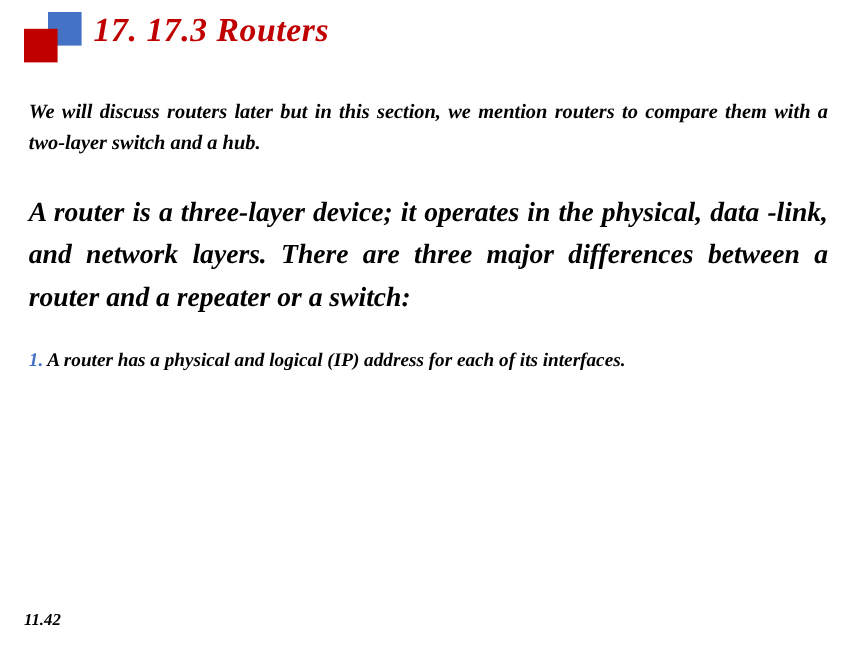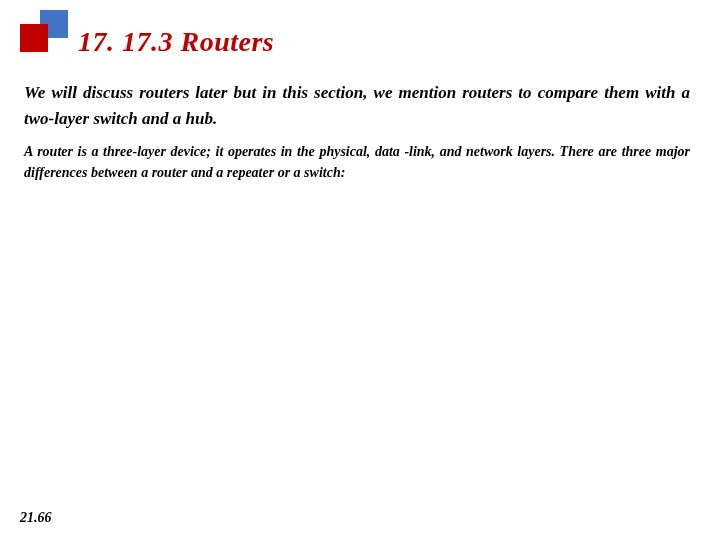--- a/index.html
+++ b/index.html
@@ -20,21 +20,21 @@
     .page-container {
       width: 720px;
       height: 540px;
       background: #ffffff;
       padding: 10px 30px 20px 20px;
       position: relative;
     }
 
     .header-area {
       display: flex;
-      align-items: flex-end;
+      align-items: flex-start;
       margin-bottom: 18px;
       padding-bottom: 4px;
     }
 
     .header-decoration {
       width: 48px;
       height: 48px;
       position: relative;
       margin-right: 10px;
       flex-shrink: 0;
@@ -69,26 +69,26 @@
     .content-area {
       padding-left: 4px;
     }
 
     .intro-paragraph {
       font-size: 17px;
       font-style: italic;
       font-weight: bold;
       color: #000000;
       line-height: 1.55;
-      margin-bottom: 8px;
+      margin-bottom: 26px;
       text-align: justify;
     }
 
     .main-paragraph {
-      font-size: 14px;
+      font-size: 23px;
       font-style: italic;
       font-weight: bold;
       color: #000000;
       line-height: 1.55;
       margin-bottom: 23px;
       text-align: justify;
     }
 
     .numbered-item {
       font-size: 16px;
@@ -126,20 +126,23 @@
     </div>
     <h1 class="page-title">17. 17.3  Routers</h1>
   </div>
 
   <div class="content-area">
 
     <p class="intro-paragraph">We will discuss routers later but in this section, we mention routers to compare them with a two-layer switch and a hub.</p>
 
     <p class="main-paragraph">A router is a three-layer device; it operates in the physical, data -link, and network layers. There are three major differences between a router and a repeater or a switch:</p>
 
+    <p class="numbered-item">
+      <span class="item-number">1.</span><span> A router has a physical and logical (IP) address for each of its interfaces.</span>
+    </p>
 
 
 
   </div>
 
-  <div class="page-number">21.66</div>
+  <div class="page-number">11.42</div>
 
 </div>
 
 </body></html>

